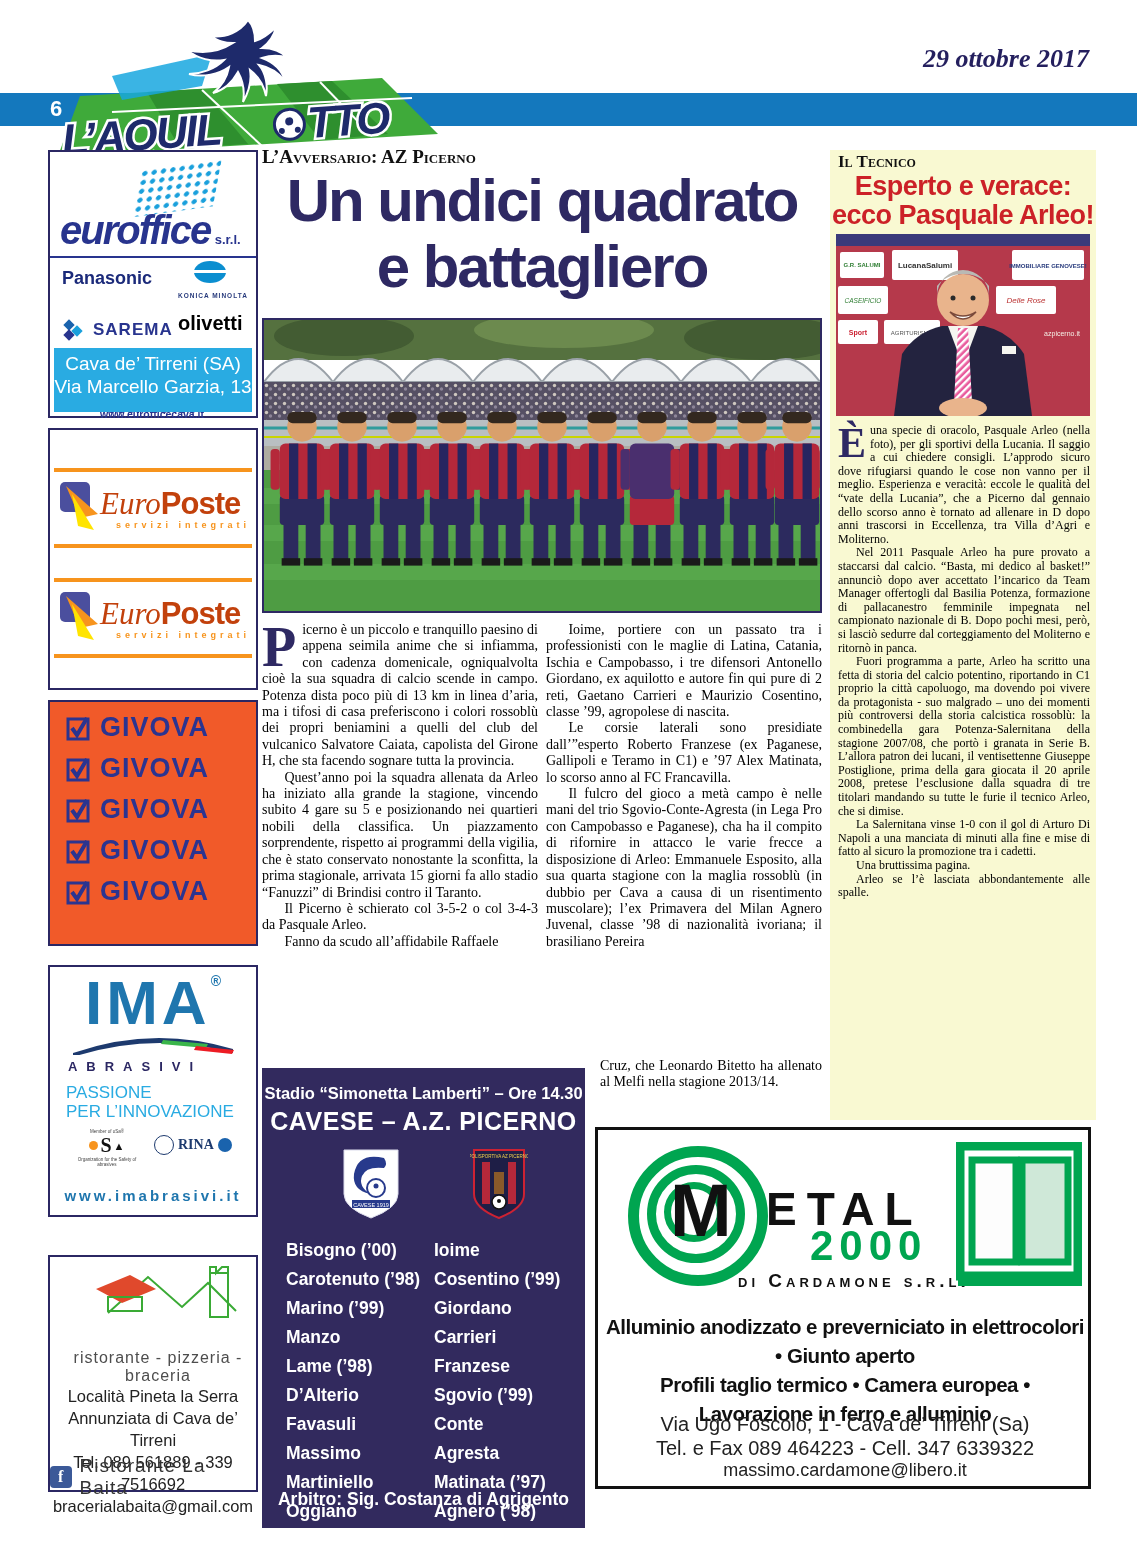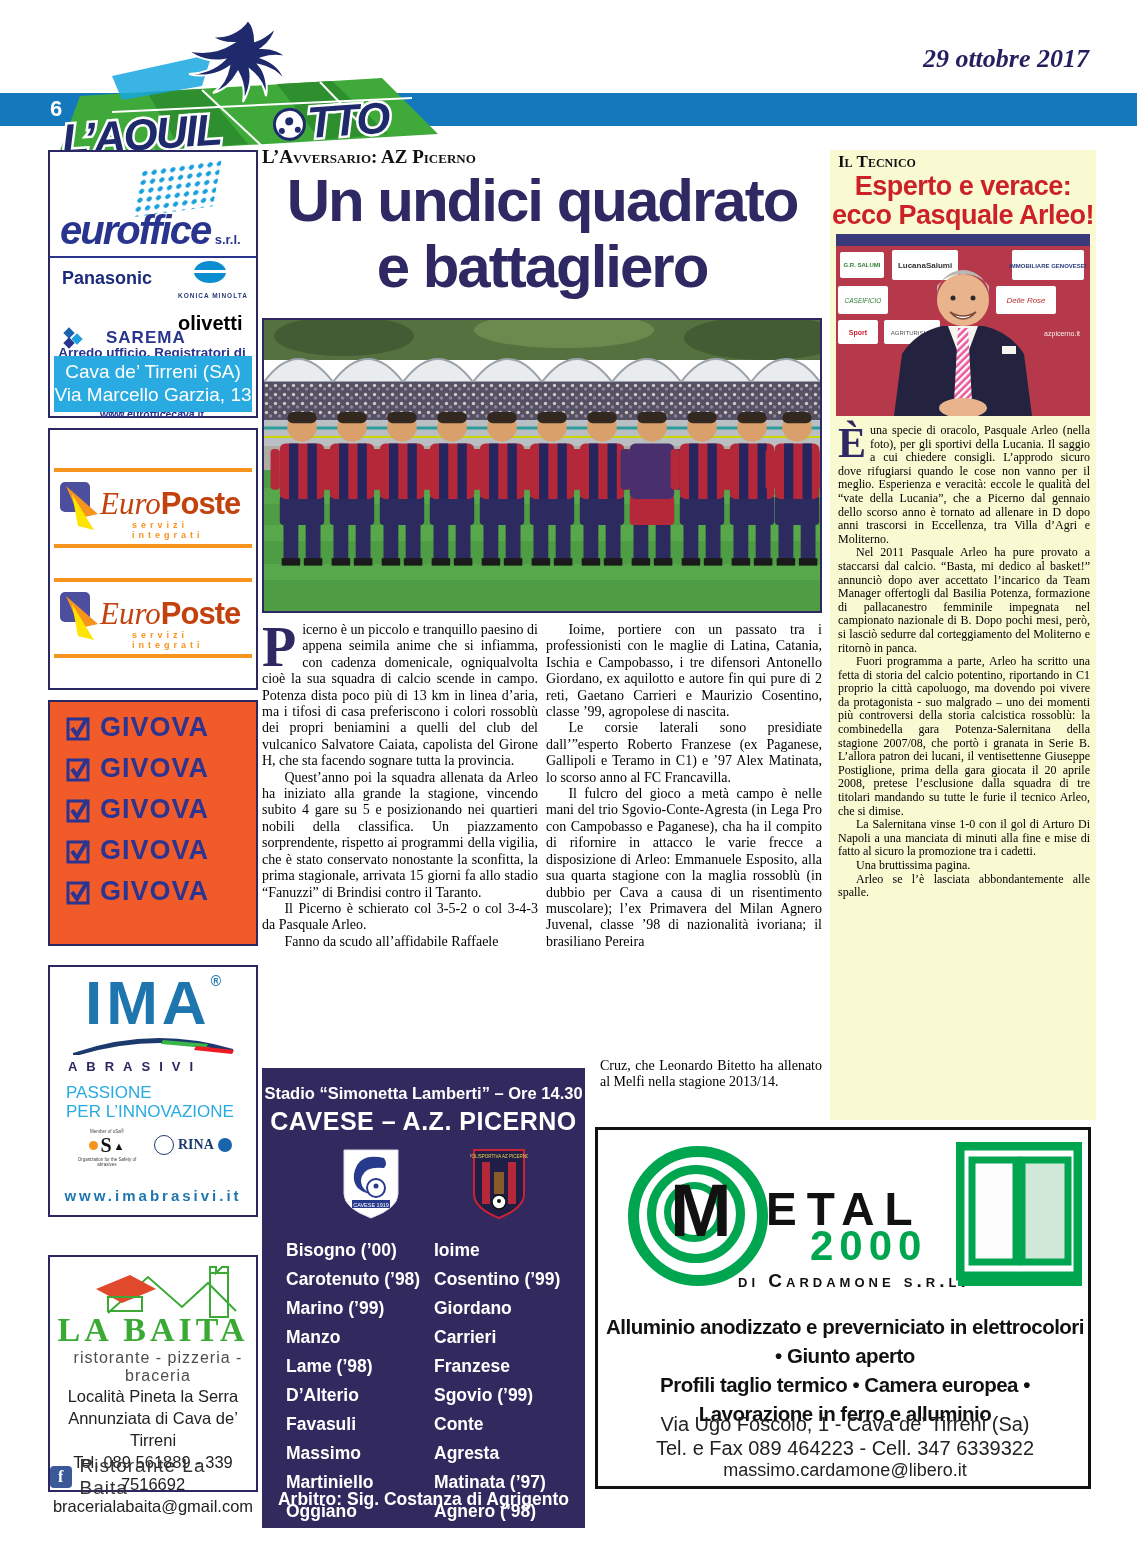--- a/index.html
+++ b/index.html
@@ -16,27 +16,27 @@
          box-sizing:border-box;font-family:"Liberation Sans",sans-serif;}
   .euroffice-brand{font:bold italic 40px "Liberation Sans",sans-serif;color:#28348e;letter-spacing:-2px;}
   .euroffice-srl{font:bold 13px "Liberation Sans",sans-serif;color:#28348e;}
   .dotgrid{position:absolute;left:88px;top:12px;width:78px;height:48px;
       background-image:radial-gradient(circle,#1aa0dc 2.2px,transparent 2.8px);
       background-size:9px 9px;transform:skew(-18deg) rotate(-8deg);}
   .eo-line{font:bold 13.5px "Liberation Sans",sans-serif;color:#28348e;text-align:center;line-height:17px;}
   .eo-tel{font:bold 17px "Liberation Sans",sans-serif;color:#28348e;text-align:center;}
   .eo-mail{font:bold 10.5px "Liberation Sans",sans-serif;color:#28348e;text-align:center;}
   .eo-footer{position:absolute;left:4px;right:4px;bottom:4px;background:#29abe2;color:#fff;
-      text-align:center;font:19px "Liberation Sans",sans-serif;padding:4px 0 6px 0;line-height:23px;}
+      text-align:center;font:19px "Liberation Sans",sans-serif;padding:4px 0 14px 0;line-height:23px;}
   .ep-band{position:absolute;left:4px;right:4px;height:72px;border-top:4px solid #f7941d;
       border-bottom:4px solid #f7941d;background:#fff;}
   .ep-word{position:absolute;left:46px;top:14px;font-size:31px;color:#c2410c;white-space:nowrap;}
   .ep-word i{font-style:italic;font-weight:normal;font-family:"Liberation Serif",serif;}
   .ep-word b{font-weight:bold;font-family:"Liberation Sans",sans-serif;letter-spacing:-1px;}
-  .ep-tag{position:absolute;left:78px;top:48px;font:bold 9px "Liberation Sans",sans-serif;
+  .ep-tag{position:absolute;left:62px;top:48px;font:bold 9px "Liberation Sans",sans-serif;
       color:#f7941d;letter-spacing:4px;}
   .givova-box{background:#f15a29;}
   .gv-item{display:flex;align-items:center;gap:8px;margin:10px 0 0 16px;}
   .gv-text{font:bold 27px "Liberation Sans",sans-serif;color:#2b3490;letter-spacing:1px;}
   .ima-word{font:bold 62px "Liberation Sans",sans-serif;color:#1f76ae;letter-spacing:4px;line-height:60px;}
   .ima-reg{font:bold 14px "Liberation Sans",sans-serif;color:#1f76ae;vertical-align:top;}
   .ima-abr{font:bold 13px "Liberation Sans",sans-serif;color:#2b2763;letter-spacing:9px;}
   .ima-tag{font:17px "Liberation Sans",sans-serif;color:#29abe2;line-height:20px;}
   .ima-web{font:bold 15px "Liberation Sans",sans-serif;color:#1f76ae;letter-spacing:3px;}
   .osa-cap{font:4.5px "Liberation Sans",sans-serif;color:#444;}
@@ -126,21 +126,21 @@
     </div>
     <div class="abs" style="left:0;top:104px;width:206px;border-top:2px solid #28348e;"></div>
     <div class="abs" style="left:12px;top:116px;font:bold 18px 'Liberation Sans',sans-serif;color:#1b2a7a;">Panasonic</div>
     <div class="abs" style="left:128px;top:108px;">
       <svg width="64" height="36" viewBox="0 0 64 36">
         <ellipse cx="32" cy="12" rx="16" ry="11" fill="#0b8ed0"></ellipse>
         <rect x="16" y="10" width="32" height="3" fill="#fff"></rect>
       </svg>
       <div style="font:bold 6.5px 'Liberation Sans',sans-serif;color:#273a7c;letter-spacing:1px;text-align:center;margin-top:-8px;">KONICA MINOLTA</div>
     </div>
-    <div class="abs" style="left:12px;top:174px;display:flex;align-items:center;gap:18px;">
+    <div class="abs" style="left:12px;top:166px;display:flex;align-items:center;gap:5px;">
       <svg width="26" height="24" viewBox="0 0 26 24">
         <rect x="3" y="3" width="8" height="8" transform="rotate(45 7 7)" fill="#1a63ad"></rect>
         <rect x="11" y="9" width="8" height="8" transform="rotate(45 15 13)" fill="#1aa0dc"></rect>
         <rect x="3" y="13" width="8" height="8" transform="rotate(45 7 17)" fill="#28348e"></rect>
       </svg>
       <span style="font:bold 17px 'Liberation Sans',sans-serif;color:#28348e;letter-spacing:1px;">SAREMA</span>
     </div>
     <div class="abs" style="left:128px;top:160px;font:bold 20px 'Liberation Sans',sans-serif;color:#000;">olivetti</div>
     <div class="abs eo-line" style="left:2px;top:192px;width:200px;">Arredo ufficio, Registratori di Cassa</div>
     <div class="abs eo-line" style="left:2px;top:208px;width:200px;">Sistemi Touch per Bar e Ristoranti</div>
@@ -245,21 +245,20 @@
   </div>
 
   <div class="adbox" style="top:1255px;height:237px;">
     <svg class="abs" style="left:28px;top:6px;" width="160" height="56" viewBox="0 0 160 56">
       <polyline points="30,50 70,14 104,44 130,20 158,48" stroke="#3aaa35" stroke-width="2" fill="none"></polyline>
       <rect x="132" y="10" width="18" height="44" fill="none" stroke="#3aaa35" stroke-width="2"></rect>
       <polyline points="132,10 132,4 138,4 138,10 144,4 150,4 150,10" stroke="#3aaa35" stroke-width="2" fill="none"></polyline>
       <polygon points="18,26 52,12 78,26 44,40" fill="#e0492c"></polygon>
       <rect x="30" y="34" width="34" height="14" fill="none" stroke="#3aaa35" stroke-width="2"></rect>
     </svg>
-    <div class="abs lb-name" style="left:0;top:54px;width:206px;text-align:center;">LA BAITA</div>
     <div class="abs lb-sub" style="left:0;top:92px;width:216px;text-align:center;">ristorante - pizzeria - braceria</div>
     <div class="abs lb-addr" style="left:0;top:128px;width:206px;">
       <div>Località Pineta la Serra</div>
       <div>Annunziata di Cava de’ Tirreni</div>
       <div>Tel. 089 561889 - 339 7516692</div>
       <div>bracerialabaita@gmail.com</div>
     </div>
     <div class="abs" style="left:0;top:198px;width:206px;display:flex;justify-content:center;align-items:center;gap:8px;">
       <span style="width:22px;height:22px;background:#3b5998;border-radius:4px;color:#fff;display:inline-flex;align-items:center;justify-content:center;font:bold 16px 'Liberation Serif',serif;">f</span>
       <span class="lb-fb">Ristorante La Baita</span>

